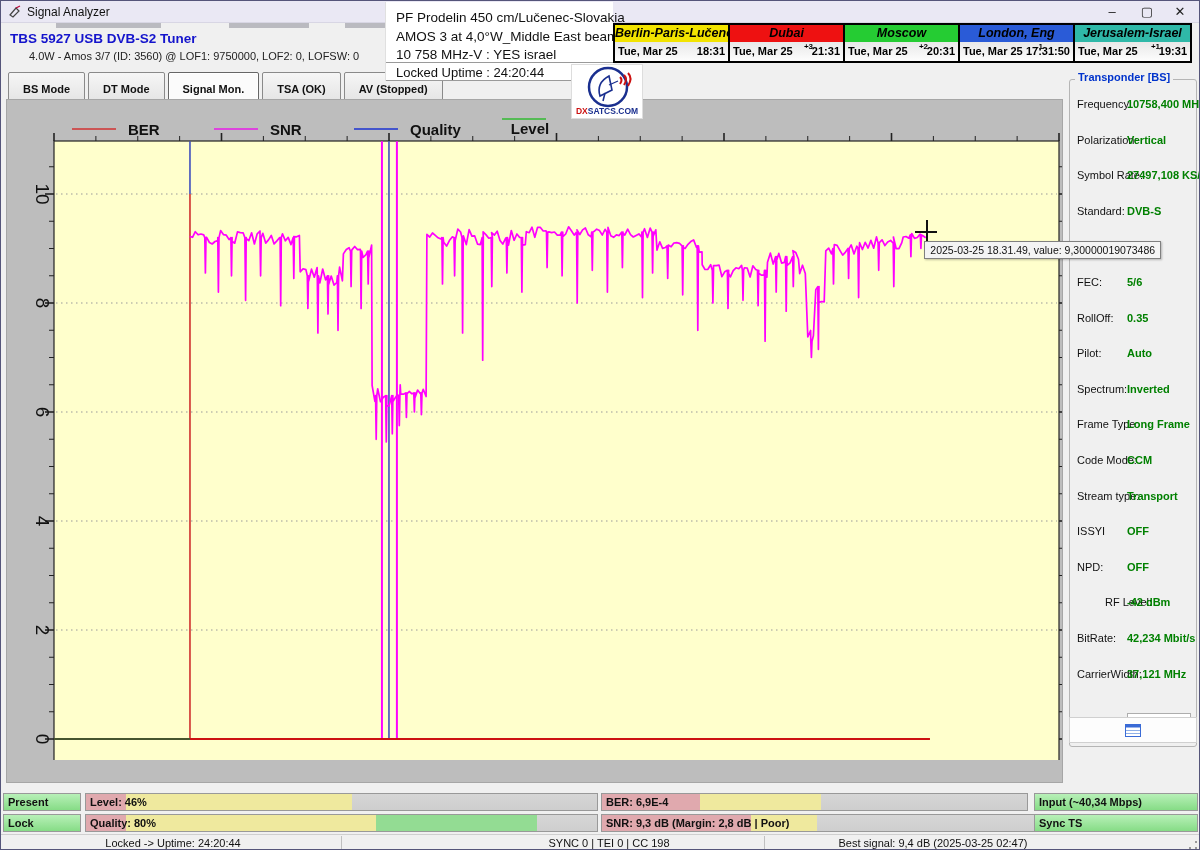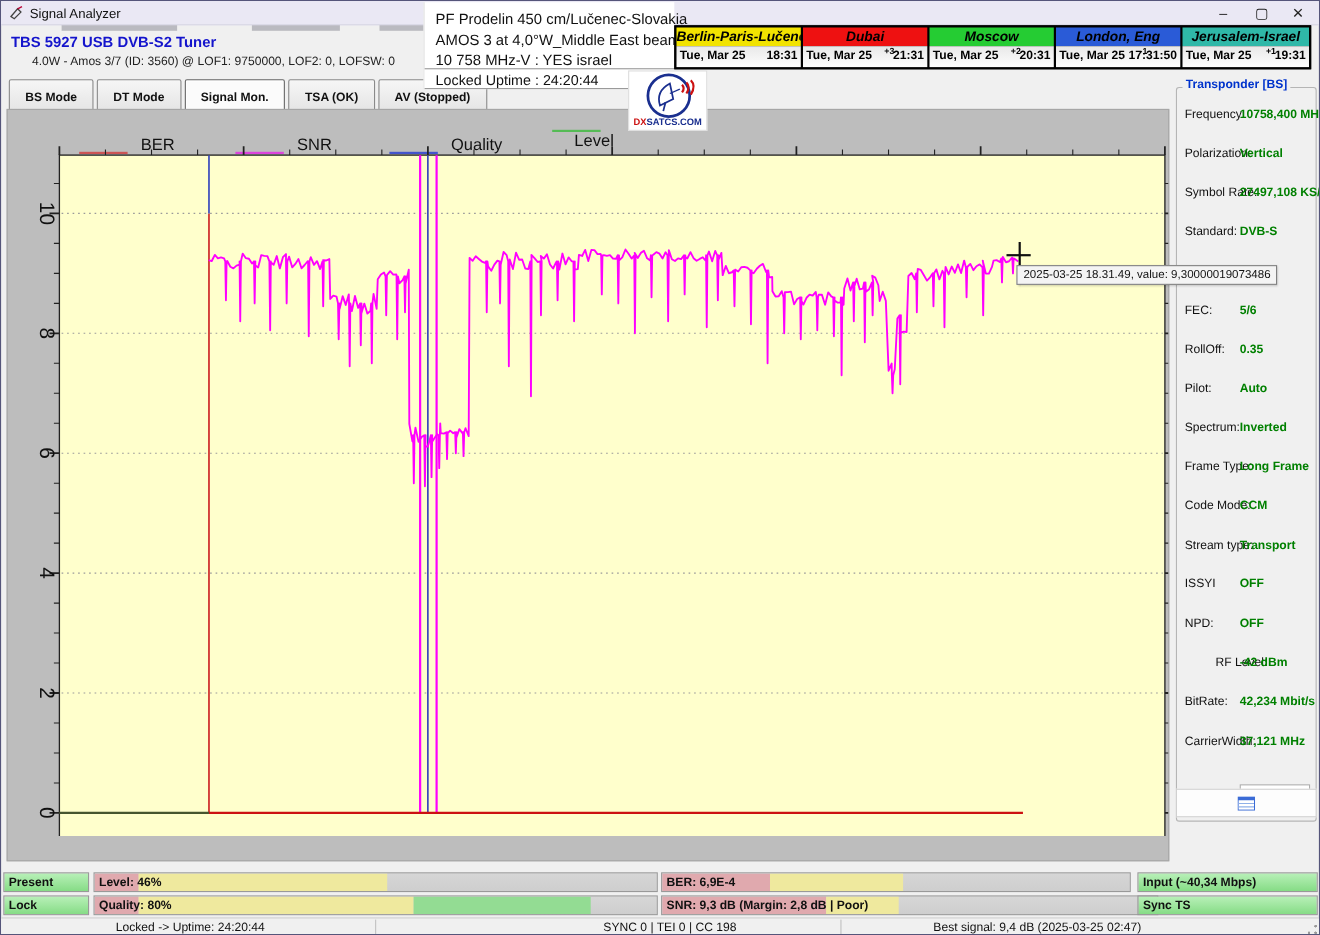--- a/index.html
+++ b/index.html
@@ -25,21 +25,21 @@
   .clock .city{height:17px;font-size:12.5px;font-weight:bold;font-style:italic;color:#000;text-align:center;line-height:17px;overflow:hidden;white-space:nowrap;}
   .clock .timebar{height:19px;background:linear-gradient(#e8e8e8,#fdfdfd);position:relative;}
   .clock .date{position:absolute;left:3px;top:3px;font-size:11px;font-weight:bold;color:#000;white-space:nowrap;}
   .clock .off{position:absolute;right:30px;top:0px;font-size:8px;font-weight:bold;color:#000;}
   .clock .time{position:absolute;right:3px;top:3px;font-size:11px;font-weight:bold;color:#000;}
   .logo{position:absolute;left:570px;top:63px;width:72px;height:55px;background:#fff;border:1px solid #ddd;z-index:30;}
   .logo .lname{position:absolute;left:0;bottom:2px;width:100%;text-align:center;font-size:8.5px;font-weight:bold;color:#1a2f8f;}
   .logo .lname b{color:#cc1111;}
   .chart-panel{position:absolute;left:5px;top:98px;width:1057px;height:684px;background:#bdbdbd;border:1px solid #a6a6a6;}
   .legend{position:absolute;left:0;top:18px;height:22px;width:100%;}
-  .legend .item{position:absolute;top:0;height:22px;display:flex;align-items:flex-end;}
+  .legend .item{position:absolute;top:0;height:22px;display:flex;align-items:center;font-weight:bold;}
   .legend .dash{width:44px;height:2px;margin-right:12px;}
   .legend .ltext{font-size:15px;color:#111;}
   .tooltip{position:absolute;z-index:60;background:#f4f4f4;border:1px solid #808080;font-size:10.5px;color:#111;padding:2px 5px;white-space:nowrap;box-shadow:1px 1px 2px rgba(0,0,0,.25);}
   .cross{position:absolute;background:#111;z-index:55;}
   .rpanel{position:absolute;left:1068px;top:70px;width:137px;height:678px;}
   .groupbox{position:absolute;left:0;top:8px;width:128px;height:668px;border:1px solid #b5b5b5;border-radius:3px;}
   .gtitle{position:absolute;left:6px;top:0px;background:#f0f0f0;padding:0 3px;font-size:11px;font-weight:bold;color:#0033cc;}
   .trow-label{position:absolute;left:8px;font-size:11px;color:#111;white-space:nowrap;}
   .trow-value{position:absolute;left:58px;font-size:11px;font-weight:bold;color:#008000;white-space:nowrap;}
   .mis-select{position:absolute;left:58px;width:64px;height:20px;background:#fff;border:1px solid #adadad;font-size:11px;color:#333;line-height:18px;padding-left:5px;cursor:pointer;}
@@ -378,19 +378,19 @@
         <div class="mlabel">SNR: 9,3 dB (Margin: 2,8 dB | Poor)</div>
       </div>
       <div class="meter green" style="left: 1033px; top: 813px; width: 164px;">
         <div class="mlabel">Sync TS</div>
       </div>
     </div>
 
   <div class="statusbar">
     <div class="sb-text" style="left:172px;">Locked -&gt; Uptime: 24:20:44</div>
     <div class="sb-text" style="left:608px;">SYNC 0 | TEI 0 | CC 198</div>
-    <div class="sb-text" style="left:932px;margin-left:10px;">Best signal: 9,4 dB (2025-03-25 02:47)</div>
+    <div class="sb-text" style="left:932px;">Best signal: 9,4 dB (2025-03-25 02:47)</div>
     <div class="sb-sep" style="left:340px;"></div>
     <div class="sb-sep" style="left:763px;"></div>
     <div class="grip"></div>
   </div>
 
 </div>
 
 </body></html>

